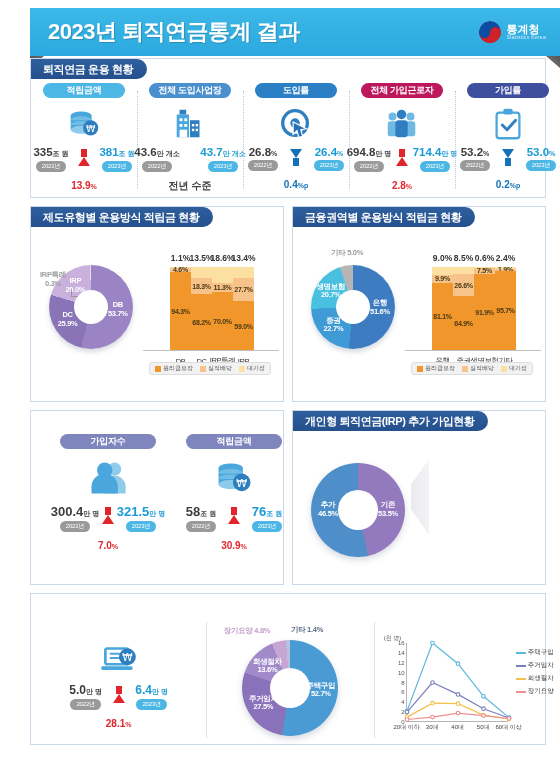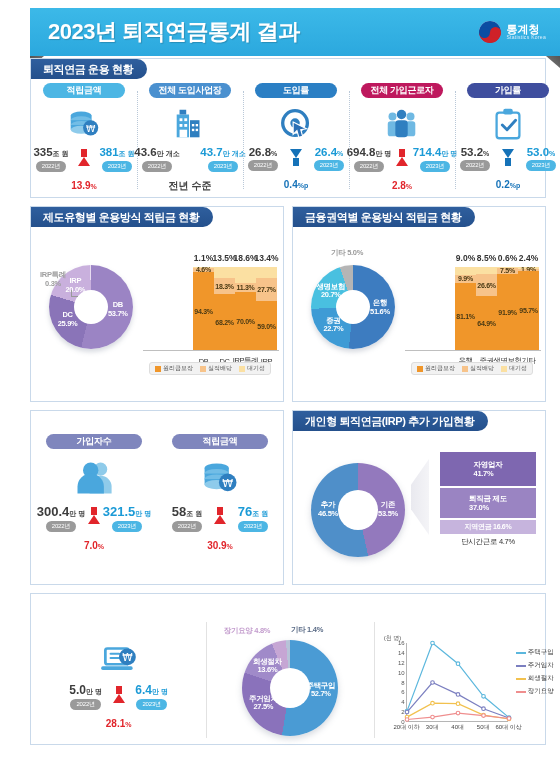--- a/index.html
+++ b/index.html
@@ -93,35 +93,35 @@
     position:absolute; left:14px; top:14px; width:84px; height:84px; border-radius:50%;
     box-shadow: 0 3px 5px rgba(120,130,150,.30);
   }
   .donut::after {
     content:""; position:absolute; left:50%; top:50%; transform:translate(-50%,-50%);
     width:34px; height:34px; border-radius:50%; background:#fff;
   }
   .dlab { position:absolute; font-size:7.5px; font-weight:bold; text-align:center; line-height:1.15; letter-spacing:-.3px;}
 
   .bars { position:absolute; top:44px; right:4px; width:138px; height:126px; }
-  .bars-inner { position:absolute; left:6px; right:2px; top:16px; bottom:26px; display:flex; justify-content:flex-end; align-items:flex-end;}
+  .bars-inner { position:absolute; left:6px; right:2px; top:16px; bottom:26px; display:flex; justify-content:center; align-items:flex-end;}
   .bar { width:21px; height:100%; display:flex; flex-direction:column; position:relative; }
   .seg { width:100%; display:flex; align-items:center; justify-content:center; font-size:7px; font-weight:bold; color:#4a3a14; letter-spacing:-.3px;}
   .bar-top-lab { position:absolute; top:-14px; left:50%; transform:translateX(-50%); font-size:8.5px; font-weight:bold; color:#333; white-space:nowrap;}
   .bar-x { position:absolute; bottom:-15px; left:50%; transform:translateX(-50%); font-size:7.5px; color:#333; white-space:nowrap; letter-spacing:-.4px;}
   .bar-axis { position:absolute; left:2px; right:0; bottom:26px; border-bottom:1px solid #bfbfbf; }
   .legend { position:absolute; bottom:2px; left:50%; transform:translateX(-50%); display:flex; gap:7px;
     background:#f2f2f2; border:1px solid #ddd; border-radius:3px; padding:1px 5px; }
   .lg-item { display:flex; align-items:center; gap:2px; font-size:6px; color:#555; white-space:nowrap;}
   .lg-sw { width:6px; height:6px; }
 
   
   #sec4 { left:30px; top:410px; width:254px; height:175px; }
   #sec5 { left:292px; top:410px; width:254px; height:175px; }
-  .irp-row { position:absolute; top:22px; left:0; width:100%; height:150px; display:flex; }
+  .irp-row { position:absolute; top:22px; left:14px; width:100%; height:150px; display:flex; }
   .irp-card { flex:1; display:flex; flex-direction:column; align-items:center; position:relative;}
   .irp-pill { width:96px; margin-top:1px; }
   .irp-icon { height:46px; display:flex; align-items:center; justify-content:center; margin-top:6px;}
 
   .pie2-wrap { position:absolute; left:4px; top:42px; width:118px; height:122px; }
   .pie2 { position:absolute; left:14px; top:10px; width:94px; height:94px; border-radius:50%;
      box-shadow:0 3px 6px rgba(120,130,150,.3); }
   .pie2::after { content:""; position:absolute; left:50%; top:50%; transform:translate(-50%,-50%);
      width:40px; height:40px; border-radius:50%; background:#fff; }
   .funnel { position:absolute; left:118px; top:48px; width:18px; height:76px;
@@ -503,26 +503,20 @@
     <div class="chart-head">
       <div class="sub-pill ch-pill-l">전체 가입자 비중</div>
       <div class="sub-pill ch-pill-r">추가 가입자 비중</div>
     </div>
     <div class="pie2-wrap" id="donut-irp">
         <div class="pie2" style="background:conic-gradient(from 0deg, #9379bd 0.00deg 167.40deg,#4f8fc9 167.40deg 360.00deg)"></div>
         <div class="dlab" style="left:13px;top:48.00000000000001px;width:36px;color:#fff">추가<br>46.5%</div>
         <div class="dlab" style="left:73px;top:48px;width:36px;color:#fff">기존<br>53.5%</div>
       </div>
     <div class="funnel"></div>
-    <div class="stackbox" id="irp-stack">
-        <div class="sb" style="height:36px;background:#7e67b0;">자영업자<br>41.7%</div>
-        <div class="sb" style="height:32px;background:#9a84c2;">퇴직금 제도<br>37.0%</div>
-        <div class="sb" style="height:16px;background:#c6b4dd;font-size:7px;">지역연금 16.6%</div>
-        <div class="sb-note">단시간근로 4.7%</div>
-      </div>
   </div>
 
   <div class="panel" id="sec6">
     <div class="bot-row">
       <div class="bot-col" style="width:176px">
         <div class="sub-pill bot-pill">인출자수</div>
         <div id="wd-count" style="width:100%">
   <div class="irp-icon" style="height:42px">
               <svg width="42" height="42" viewBox="0 0 40 40">
                 <rect x="7" y="10" width="22" height="15" rx="2" fill="none" stroke="#4aa7dd" stroke-width="2.6"></rect>

